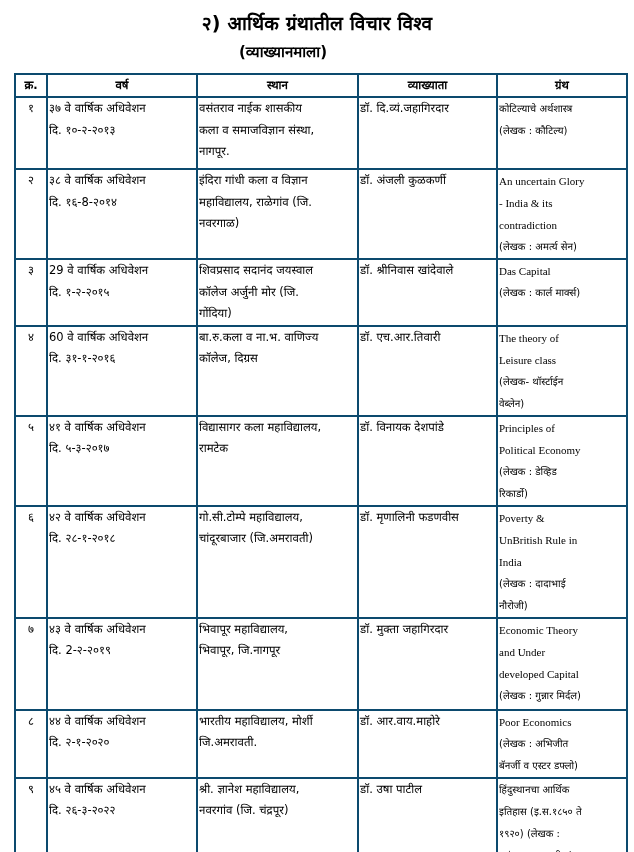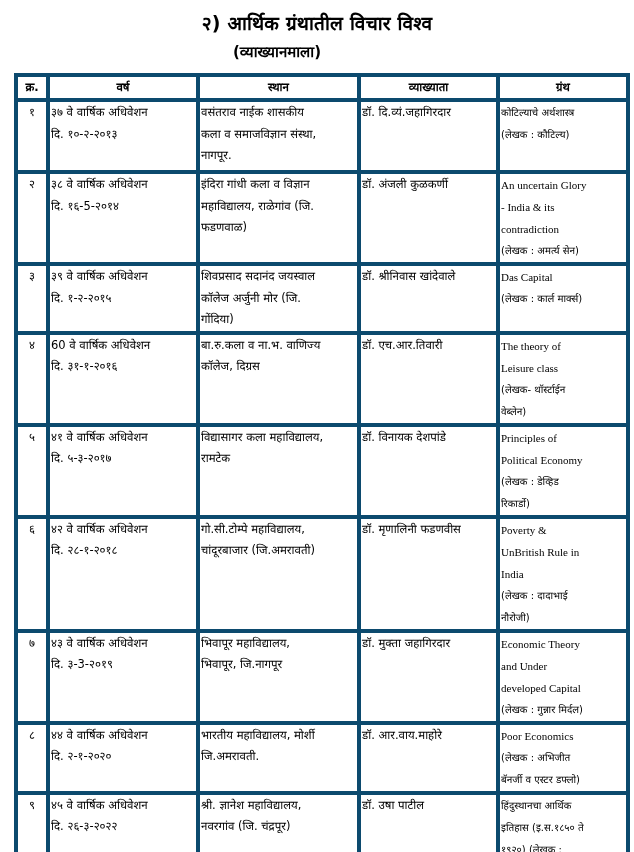--- a/index.html
+++ b/index.html
@@ -5,29 +5,29 @@
   html, body { margin: 0; padding: 0; background: #ffffff; }
   body {
     width: 634px; height: 852px; position: relative; overflow: hidden;
     font-family: "DejaVu Sans", sans-serif; color: #000;
   }
   .title {
     position: absolute; left: 0; top: 10px; width: 634px; text-align: center;
     font-size: 19px; font-weight: bold; letter-spacing: 0.2px;
   }
   .subtitle {
-    position: absolute; left: 2px; top: 41px; width: 550px; text-align: center;
+    position: absolute; left: 8px; top: 41px; width: 550px; text-align: center;
     font-size: 15px; font-weight: bold;
   }
   table {
     position: absolute; left: 14px; top: 73px; width: 612px;
     border-collapse: collapse; table-layout: fixed;
   }
   th, td {
-    border: 4px solid #0c4a6e; vertical-align: top; padding: 0 1px;
+    border: 2px solid #0c4a6e; vertical-align: top; padding: 0 1px;
     font-size: 11.5px; line-height: 21.5px;
   }
   th { font-weight: bold; text-align: center; height: 21px; line-height: 20px; font-size: 11.5px; }
   td.num { text-align: center; }
   td.book { font-family: "Liberation Serif", serif; font-size: 14.5px; }
   .en { font-family: "Liberation Serif", serif; font-size: 11px; display: block; line-height: 22px; }
   .mr { font-family: "DejaVu Sans", sans-serif; font-size: 10px; display: block; line-height: 22px; }
   .line { display: block; white-space: nowrap; }
 </style>
 </head>
@@ -68,39 +68,39 @@
         <td>डॉ. दि.व्यं.जहागिरदार</td>
         <td class="book">
           <span class="mr">कोटिल्याचे अर्थशास्त्र</span>
           <span class="mr">(लेखक : कौटिल्य)</span>
         </td>
       </tr>
       <tr style="height: 90px;">
         <td class="num">२</td>
         <td>
           <span class="line">३८ वे वार्षिक अधिवेशन</span>
-          <span class="line">दि. १६-5-२०१४</span>
+          <span class="line">दि. १६-8-२०१४</span>
         </td>
         <td>
           <span class="line">इंदिरा गांधी कला व विज्ञान</span>
           <span class="line">महाविद्यालय, राळेगांव (जि.</span>
-          <span class="line">फडणवाळ)</span>
+          <span class="line">नवरगाळ)</span>
         </td>
         <td>डॉ. अंजली कुळकर्णी</td>
         <td class="book">
           <span class="en">An uncertain Glory</span>
           <span class="en">- India &amp; its</span>
           <span class="en">contradiction</span>
           <span class="mr">(लेखक : अमर्त्य सेन)</span>
         </td>
       </tr>
       <tr style="height: 64px;">
         <td class="num">३</td>
         <td>
-          <span class="line">३९ वे वार्षिक अधिवेशन</span>
+          <span class="line">29 वे वार्षिक अधिवेशन</span>
           <span class="line">दि. १-२-२०१५</span>
         </td>
         <td>
           <span class="line">शिवप्रसाद सदानंद जयस्वाल</span>
           <span class="line">कॉलेज अर्जुनी मोर (जि.</span>
           <span class="line">गोंदिया)</span>
         </td>
         <td>डॉ. श्रीनिवास खांदेवाले</td>
         <td class="book">
           <span class="en">Das Capital</span>
@@ -159,21 +159,21 @@
           <span class="en">UnBritish Rule in</span>
           <span class="en">India</span>
           <span class="mr">(लेखक : दादाभाई</span>
           <span class="mr">नौरोजी)</span>
         </td>
       </tr>
       <tr style="height: 92px;">
         <td class="num">७</td>
         <td>
           <span class="line">४३ वे वार्षिक अधिवेशन</span>
-          <span class="line">दि. ३-3-२०१९</span>
+          <span class="line">दि. 2-२-२०१९</span>
         </td>
         <td>
           <span class="line">भिवापूर महाविद्यालय,</span>
           <span class="line">भिवापूर, जि.नागपूर</span>
         </td>
         <td>डॉ. मुक्ता जहागिरदार</td>
         <td class="book">
           <span class="en">Economic Theory</span>
           <span class="en">and Under</span>
           <span class="en">developed Capital</span>

